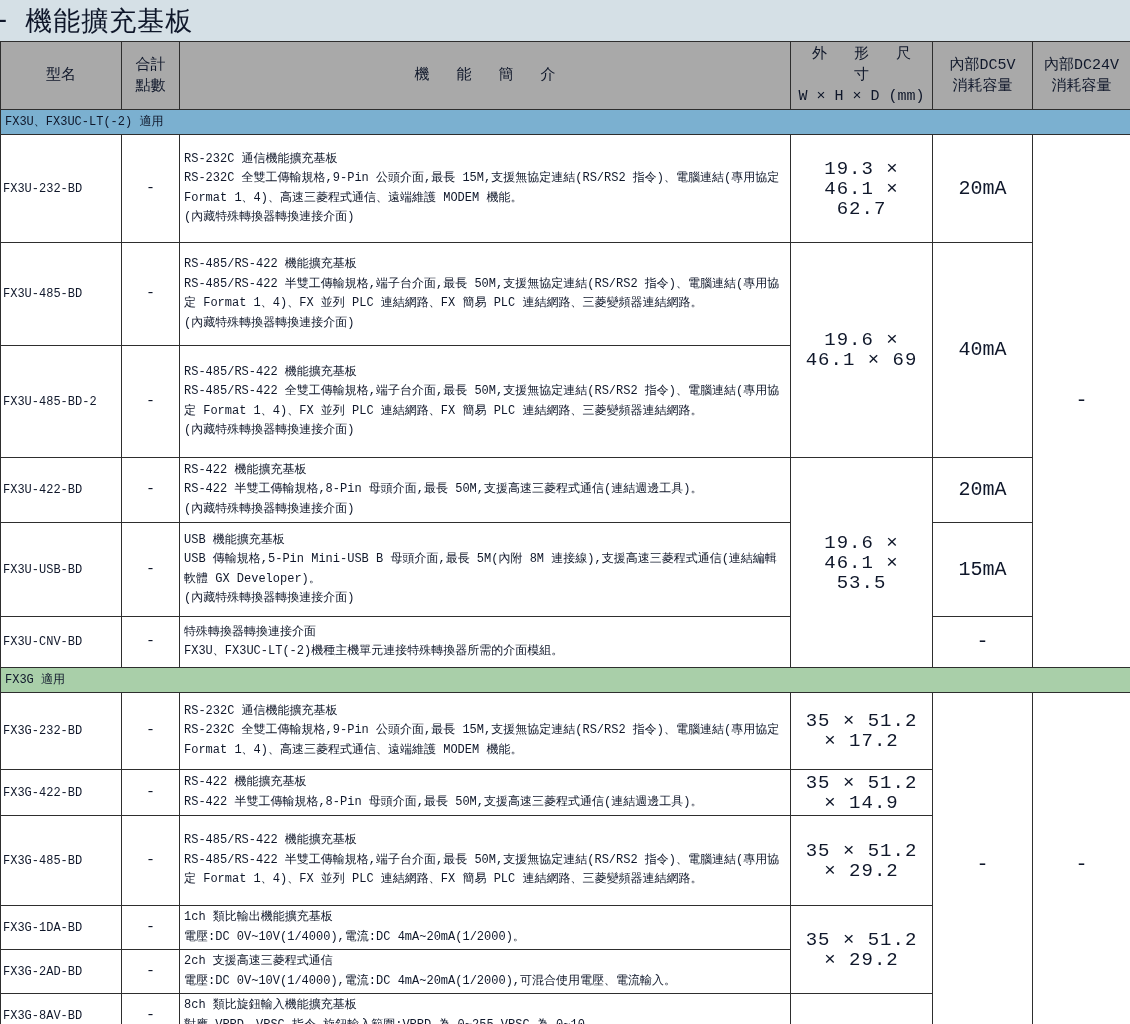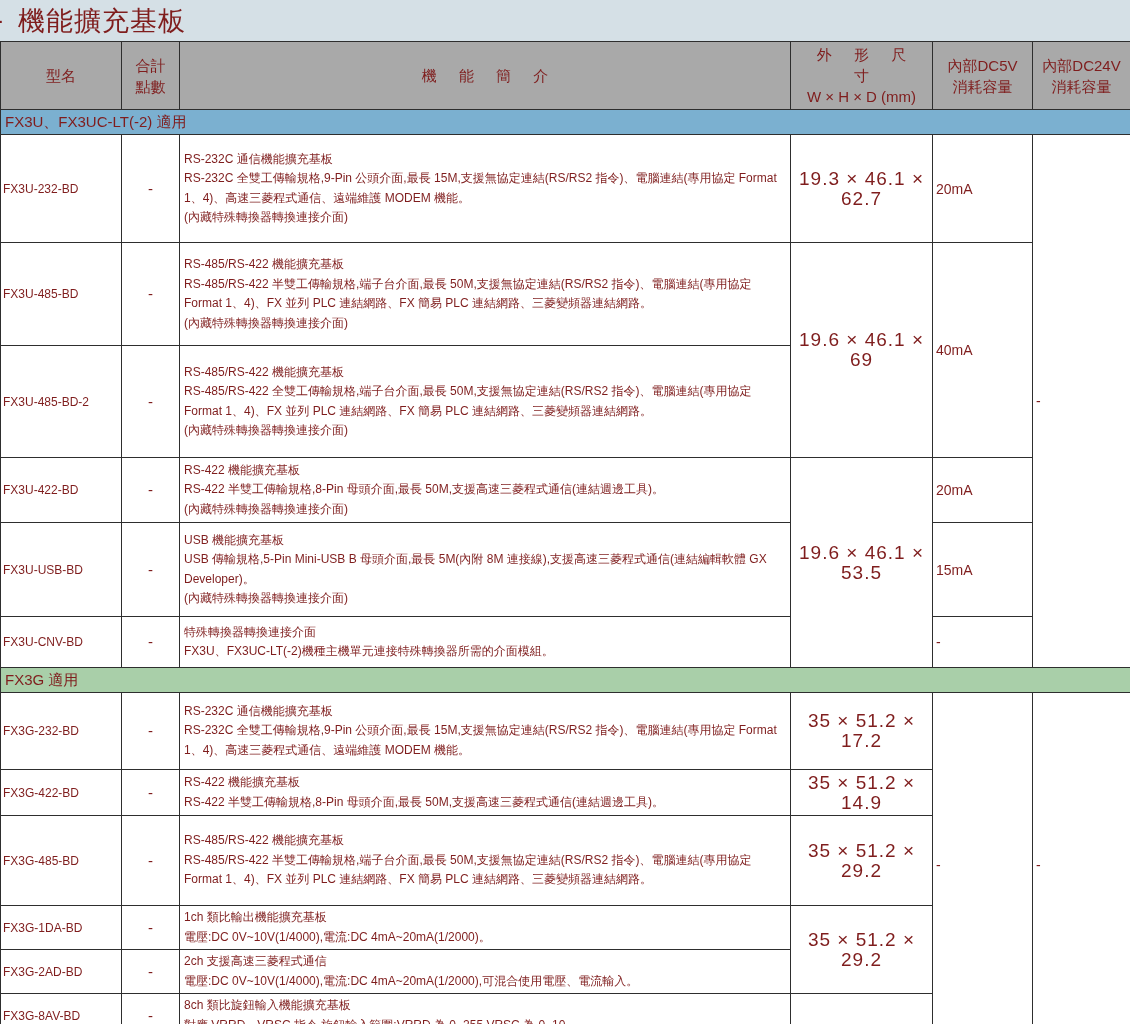--- a/index.html
+++ b/index.html
@@ -1,18 +1,18 @@
 <!DOCTYPE html>
 <html><head>
 <meta charset="utf-8">
 <style>
   html,body{margin:0;padding:0;background:#ffffff;}
   .page{
     width:1130px;height:1024px;overflow:hidden;
-    font-family:Liberation Sans, sans-serif;color:#7f1d1d;
+    font-family:Liberation Mono, monospace;color:#0f172a;
     background:#ffffff;
   }
   .page-title-bar{
     height:41px;background:#d5e0e6;display:flex;align-items:center;
     font-size:27px;letter-spacing:1px;
   }
   .page-title-bar .bullet{display:inline-block;margin-right:14px;margin-left:-6px;}
   table{
     border-collapse:collapse;table-layout:fixed;width:1130px;
     border:1px solid #2e2e2e;
@@ -20,29 +20,29 @@
   th,td{
     border:1px solid #2e2e2e;vertical-align:middle;
     font-size:15px;line-height:20px;font-weight:normal;
     padding:0 3px;box-sizing:border-box;
   }
   thead th{
     background:#a9a9a9;text-align:center;font-size:15px;line-height:21px;padding:2px;
   }
   .sp{letter-spacing:9px;padding-left:9px;}
   .band td{
-    font-size:15px;padding:1px 4px;line-height:20px;
+    font-size:12px;padding:1px 4px;line-height:20px;
   }
   .band-blue td{background:#7bb0d0;}
   .band-green td{background:#a9cfa9;}
   td.model{font-size:12px;padding-left:2px;}
   td.pts{text-align:center;}
   td.desc{padding:2px 4px;font-size:12px;line-height:19.5px;}
   td.num{text-align:center;font-size:19px;letter-spacing:1px;}
-  td.ma{text-align:left;font-size:14px;}
+  td.ma{text-align:center;font-size:20px;}
 </style>
 </head>
 <body>
 
 <div class="page">
 
   <div class="page-title-bar">
     <span class="bullet">‐</span>
     <span>機能擴充基板</span>
   </div>

